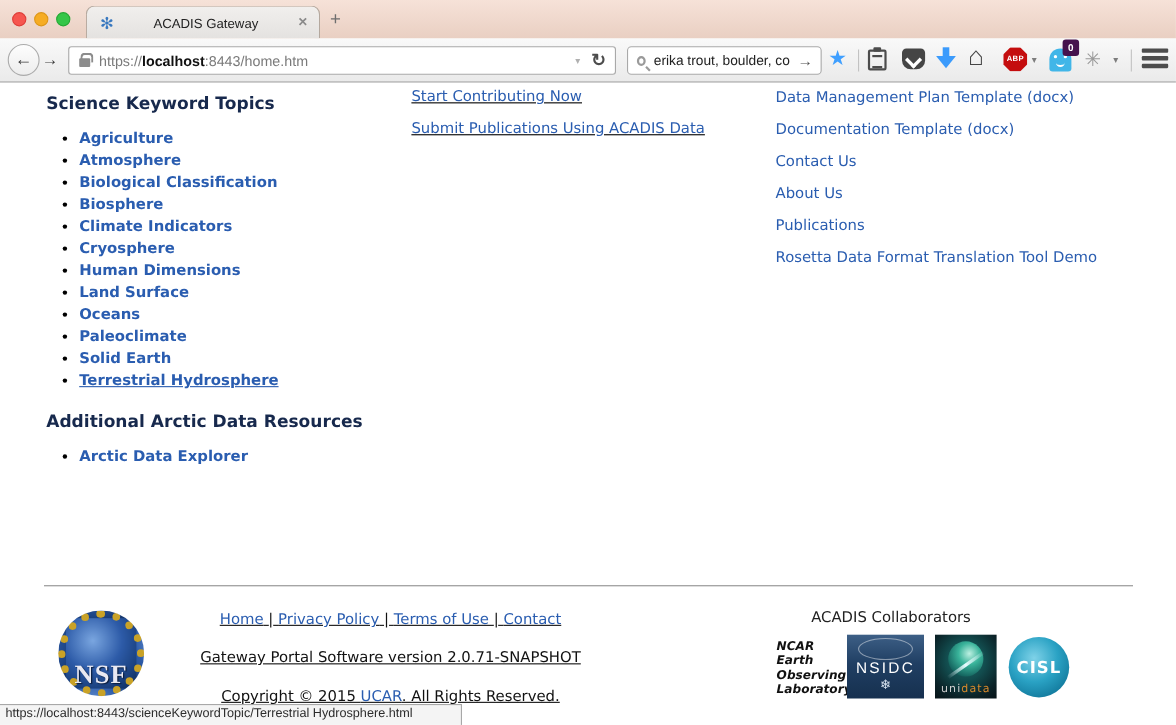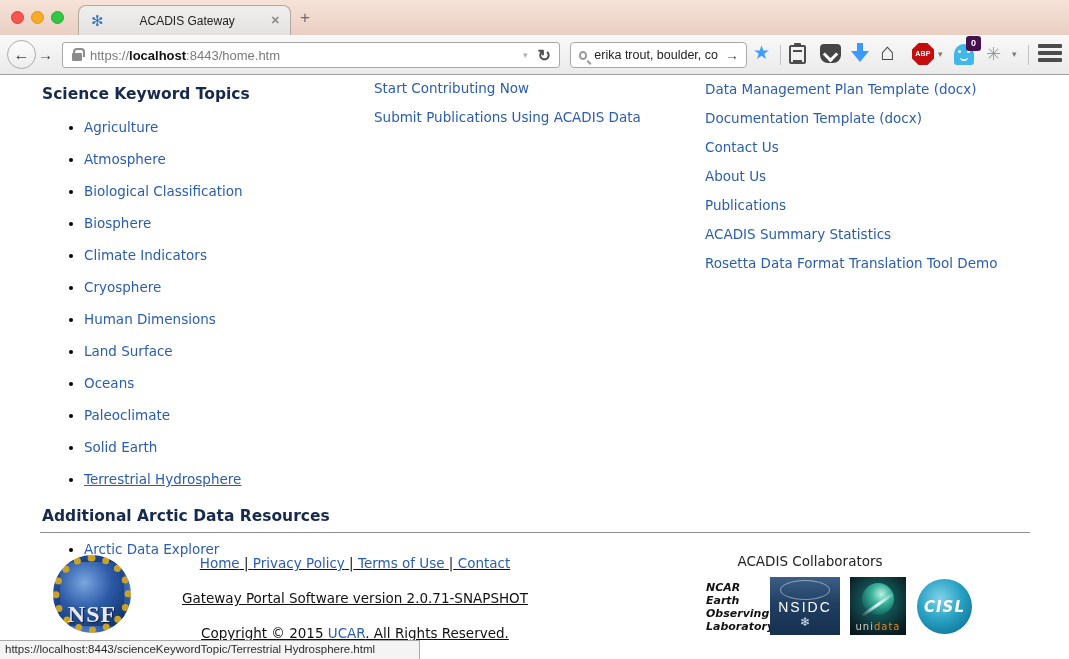--- a/index.html
+++ b/index.html
@@ -85,23 +85,23 @@
   .hamburger { left:1038px; top:9px; width:24px; }
   .hamburger div { height:3.5px; background:#4c4c4c; border-radius:1px; margin-bottom:3.5px; }
 
   
   .content { position:absolute; left:0; top:76px; width:1069px; height:583px; background:#fff;padding-left:36px; }
   h2.section { font-size:15.5px; font-weight:bold; color:#17294d; }
   a.plink { color:#2a5db0; text-decoration:none; cursor:pointer; }
   a.plink.hovered { text-decoration:underline; }
   .col-left { position:absolute; left:42px; top:9px; width:320px; }
   .col-left ul { margin:15px 0 0 0; padding-left:26px; font-size:13.5px; line-height:16px; color:#000; }
-  .col-left ul li { margin:16px; }
+  .col-left ul li { margin:4px;font-weight:bold; }
   .col-left .second { margin-top:20px; }
-  .col-mid { position:absolute; left:374px; top:6px; font-size:13.5px; }
+  .col-mid { position:absolute; left:374px; top:6px; font-size:13.5px;text-decoration:underline; }
   .col-mid .mlink { margin-bottom:16px; line-height:13px; }
   .col-right { position:absolute; left:705px; top:7px; font-size:13.5px; }
   .col-right .rlink { margin-bottom:16px; line-height:13px; }
 
   
   .footer-rule { position:absolute; left:40px; top:456px; width:990px; height:0; border-top:1px solid #8f8f8f; }
   .nsf-logo { position:absolute; left:53px; top:479px; width:78px; height:78px; border-radius:50%;
     background:radial-gradient(circle at 38% 32%, #7aa6e0 0%, #2d5ba8 45%, #173c77 80%, #102a55 100%);
     border:7px dotted #c9a227; display:flex; align-items:center; justify-content:center; }
   .nsf-logo span { font-family:"Liberation Serif", serif; font-weight:bold; font-size:24px;
@@ -131,21 +131,21 @@
   .logo-unidata .orb { position:absolute; left:12px; top:6px; width:32px; height:32px; border-radius:50%;
     background:radial-gradient(circle at 60% 35%, #bdf0e2 0%, #39b39a 35%, #14635e 75%, #0c3a3c 100%); }
   .logo-unidata .streak { position:absolute; left:8px; top:26px; width:40px; height:3px;
     background:linear-gradient(90deg, rgba(255,255,255,0), #e8fbff, rgba(255,255,255,0)); transform:rotate(-35deg); }
   .logo-unidata .nm { position:absolute; left:0; bottom:3px; width:56px; text-align:center;
     font-size:10px; color:#cfcfcf; letter-spacing:1px; }
   .logo-unidata .nm b { color:#d98a2b; font-weight:normal; }
   .logo-cisl { position:absolute; left:287px; top:2px; width:55px; height:55px; border-radius:50%;
     background:radial-gradient(circle at 42% 35%, #7fd2e8 0%, #2aa2c4 45%, #12799c 80%, #0d6486 100%);
     display:flex; align-items:center; justify-content:center; }
-  .logo-cisl span { color:#fff; font-size:15px; font-weight:bold; font-style:italic; letter-spacing:1px; }
+  .logo-cisl span { color:#fff; font-size:15px; font-weight:bold; letter-spacing:1px; }
 
   
   .statusbar { position:absolute; left:0; top:640px; width:420px; height:19px; background:#f4f4f4;
     border:1px solid #a8a8a8; border-left:none; border-bottom:none;
     font-size:11.5px; color:#2c2c2c; line-height:17px; padding-left:5px;
     font-family:"Liberation Sans", sans-serif; white-space:nowrap; overflow:hidden; }
 </style>
 </head>
 <body>
 
@@ -234,21 +234,20 @@
       <div class="mlink"><a class="plink">Start Contributing Now</a></div>
       <div class="mlink"><a class="plink">Submit Publications Using ACADIS Data</a></div>
     </div>
 
     <div class="col-right">
       <div class="rlink"><a class="plink">Data Management Plan Template (docx)</a></div>
       <div class="rlink"><a class="plink">Documentation Template (docx)</a></div>
       <div class="rlink"><a class="plink">Contact Us</a></div>
       <div class="rlink"><a class="plink">About Us</a></div>
       <div class="rlink"><a class="plink">Publications</a></div>
-      <div class="rlink"><a class="plink">ACADIS Summary Statistics</a></div>
       <div class="rlink"><a class="plink">Rosetta Data Format Translation Tool Demo</a></div>
     </div>
 
     <div class="footer-rule"></div>
 
     <div class="nsf-logo">
       <span>NSF</span>
     </div>
 
     <div class="footer-center">

